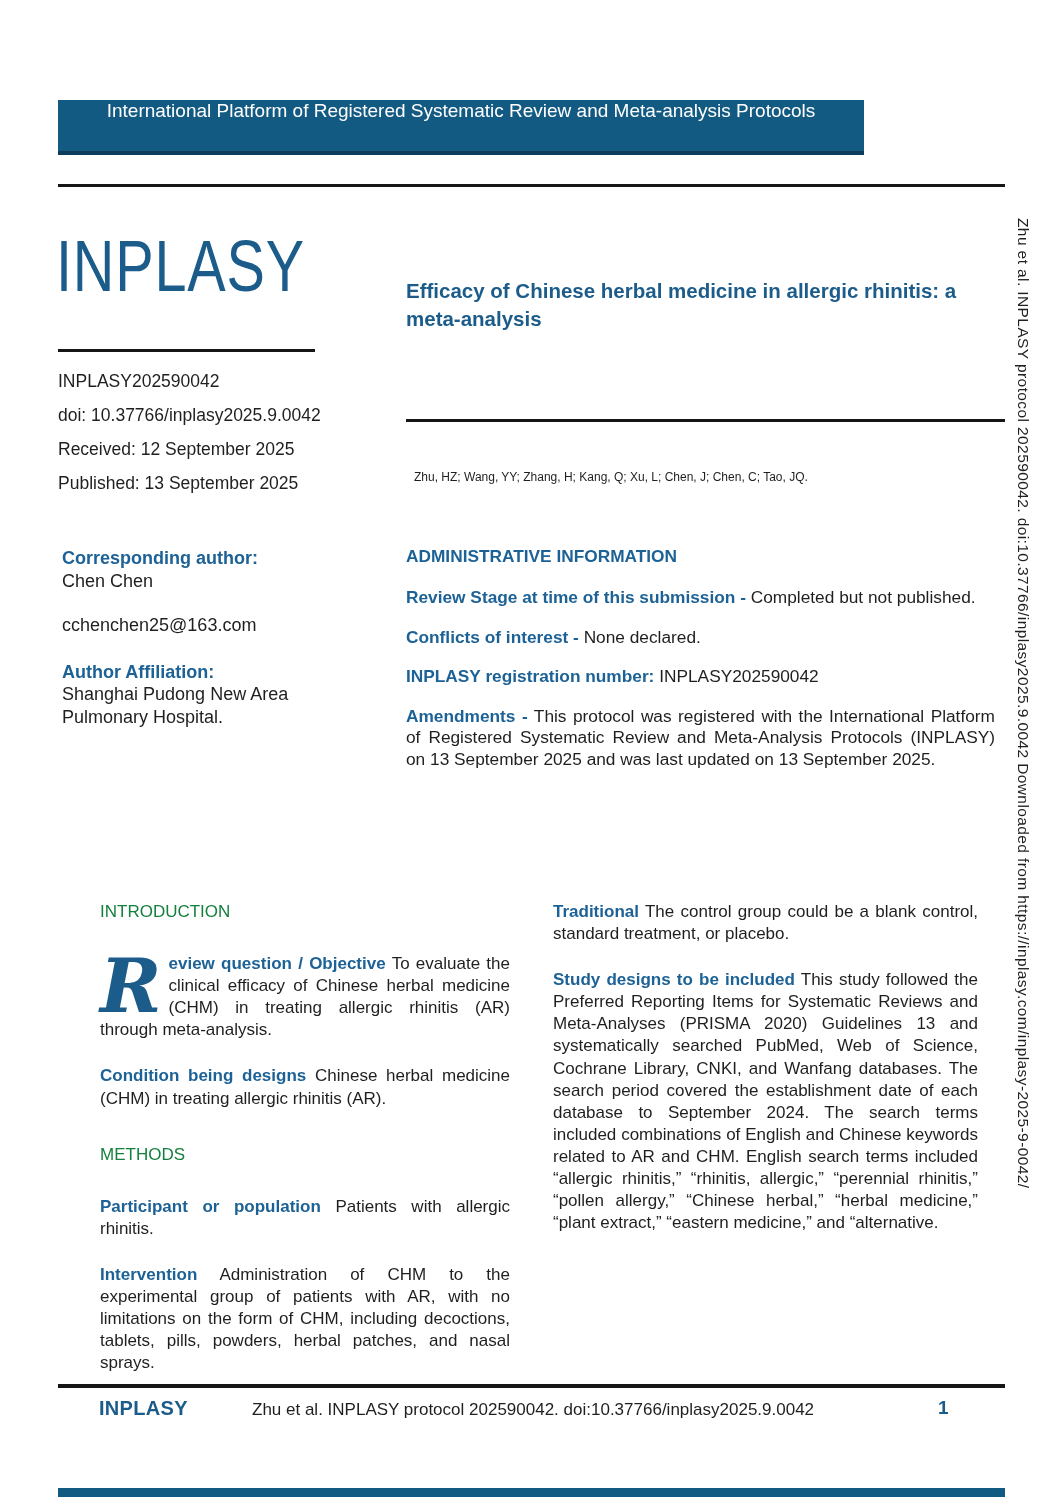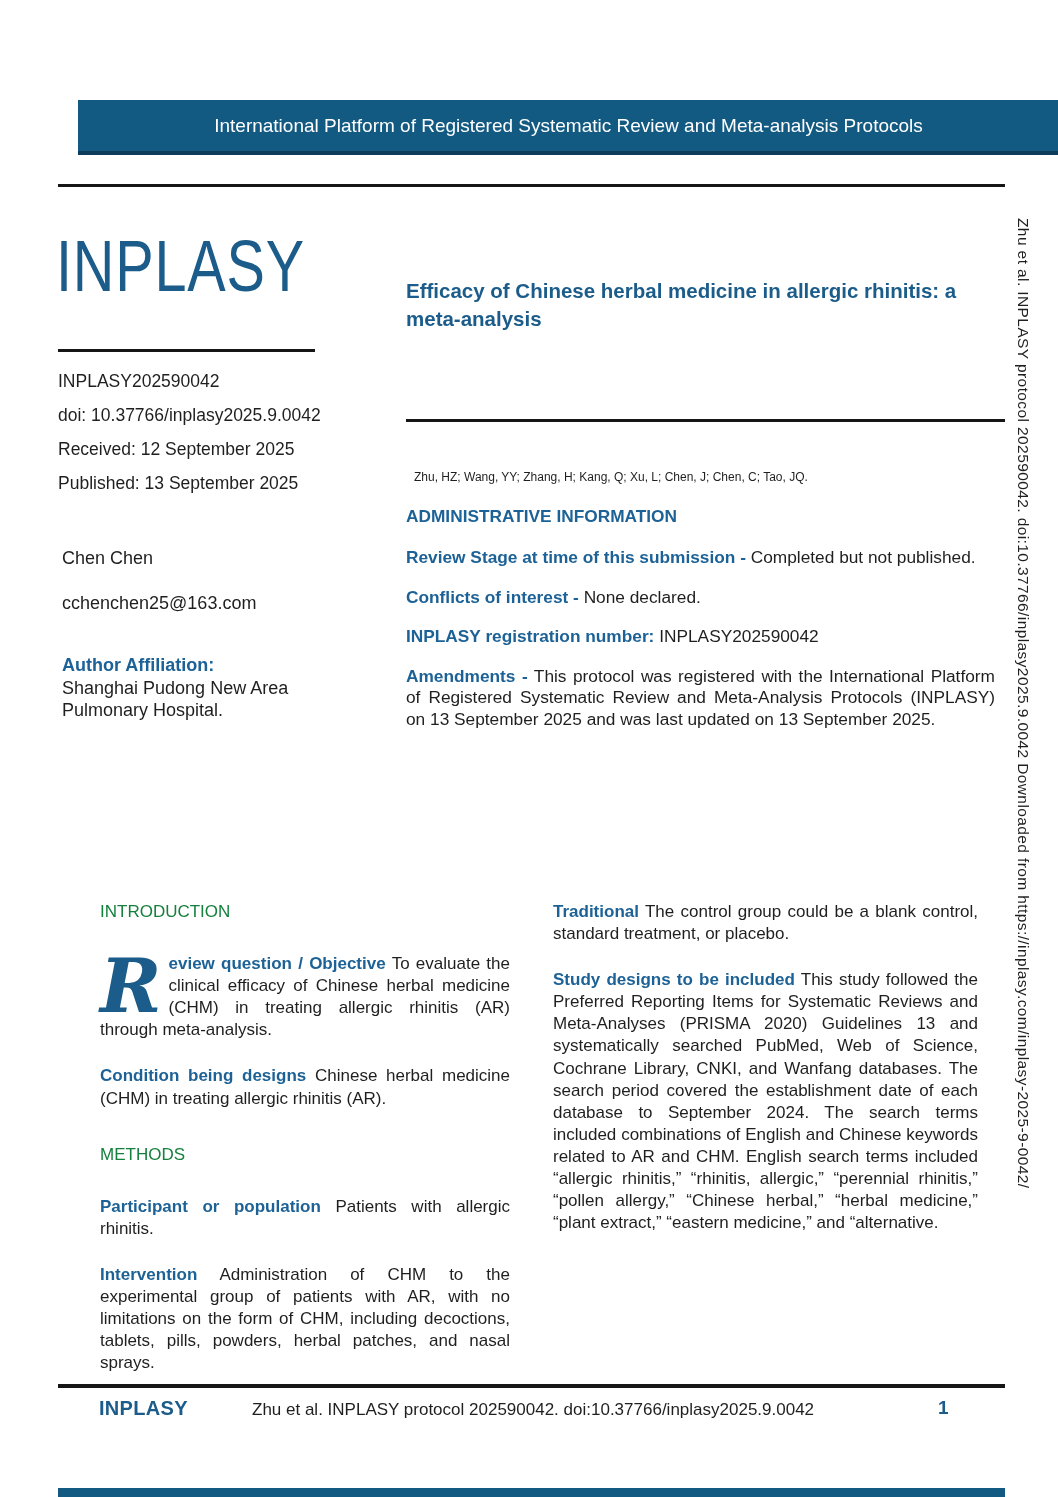--- a/index.html
+++ b/index.html
@@ -4,48 +4,48 @@
 <style>
   html,body{margin:0;padding:0}
   body{
     width:1058px;height:1497px;position:relative;background:#ffffff;
     font-family:"Liberation Sans","DejaVu Sans",sans-serif;color:#1f1f1f;overflow:hidden;
   }
   .abs{position:absolute}
   .lbl{color:#1d6296;font-weight:700}
 
   .banner{
-    left:58px;top:100px;width:981px;height:51px;background:#135a82;
+    left:58px;top:100px;width:806px;height:51px;background:#135a82;
     border-bottom:4px solid #0d3d5a;color:#fff;font-size:19px;
-    display:flex;align-items:center;justify-content:center;margin-left:20px;
+    display:flex;justify-content:center;
   }
   .rule{background:#161616}
   .rule-top{left:58px;top:184px;width:947px;height:3px}
   .logo{
     left:56px;top:230px;font-size:72px;line-height:1;color:#1b5c8a;font-weight:400;
     letter-spacing:1px;transform:scaleX(0.8);transform-origin:left top;
   }
   .logo-rule{left:58px;top:349px;width:257px;height:3px}
 
   .meta{left:58px;top:371px;font-size:17.5px}
   .meta > div{margin-bottom:13px}
   .meta .pub{margin-top:6px}
 
   .corr{left:62px;top:547px;font-size:18px;width:290px;line-height:1.25}
   .corr .name{margin-bottom:22px}
-  .corr .email{margin-bottom:40px}
+  .corr .email{margin-bottom:24px}
   .corr .afflabel{margin-top:2px}
 
   .title{left:406px;top:277px;width:600px;font-size:20.5px;font-weight:700;
     color:#1b5c8a;line-height:1.38;margin:0}
   .title-rule{left:406px;top:419px;width:599px;height:3px}
   .authors{left:406px;top:462px;width:562px;font-size:12px;line-height:1.3;
     text-align:justify;margin:8px}
 
-  .admin{left:406px;top:506px;width:589px;font-size:17.3px;line-height:1.24}
+  .admin{left:406px;top:546px;width:589px;font-size:17.3px;line-height:1.24}
   .admin h2{font-size:17.3px;color:#1d6296;font-weight:700;margin:0 0 20px}
   .admin p{margin:0 0 18px;text-align:justify}
 
   .col{font-size:17px;line-height:1.3}
   .col-left{left:100px;top:901px;width:410px}
   .col-right{left:553px;top:901px;width:425px}
   .col h3{font-size:17px;color:#15803d;font-weight:400;margin:0 0 30px}
   .col h3.methods-h{margin:34px 0 30px}
   .col p{margin:0 0 24px;text-align:justify}
   .dropcap{
@@ -77,20 +77,21 @@
 <div class="abs rule logo-rule"></div>
 
 <div class="abs meta">
   <div>INPLASY202590042</div>
   <div>doi: 10.37766/inplasy2025.9.0042</div>
   <div>Received: 12 September 2025</div>
   <div class="pub">Published: 13 September 2025</div>
 </div>
 
 <div class="abs corr">
+  <div class="lbl">Corresponding author:</div>
   <div class="name">Chen Chen</div>
   <div class="email">cchenchen25@163.com</div>
   <div class="lbl afflabel">Author Affiliation:</div>
   <div>Shanghai Pudong New Area Pulmonary Hospital.</div>
 </div>
 
 <h1 class="abs title">Efficacy of Chinese herbal medicine in allergic rhinitis: a meta-analysis</h1>
 <div class="abs rule title-rule"></div>
 <p class="abs authors">Zhu, HZ; Wang, YY; Zhang, H; Kang, Q; Xu, L; Chen, J; Chen, C; Tao, JQ.</p>
 

